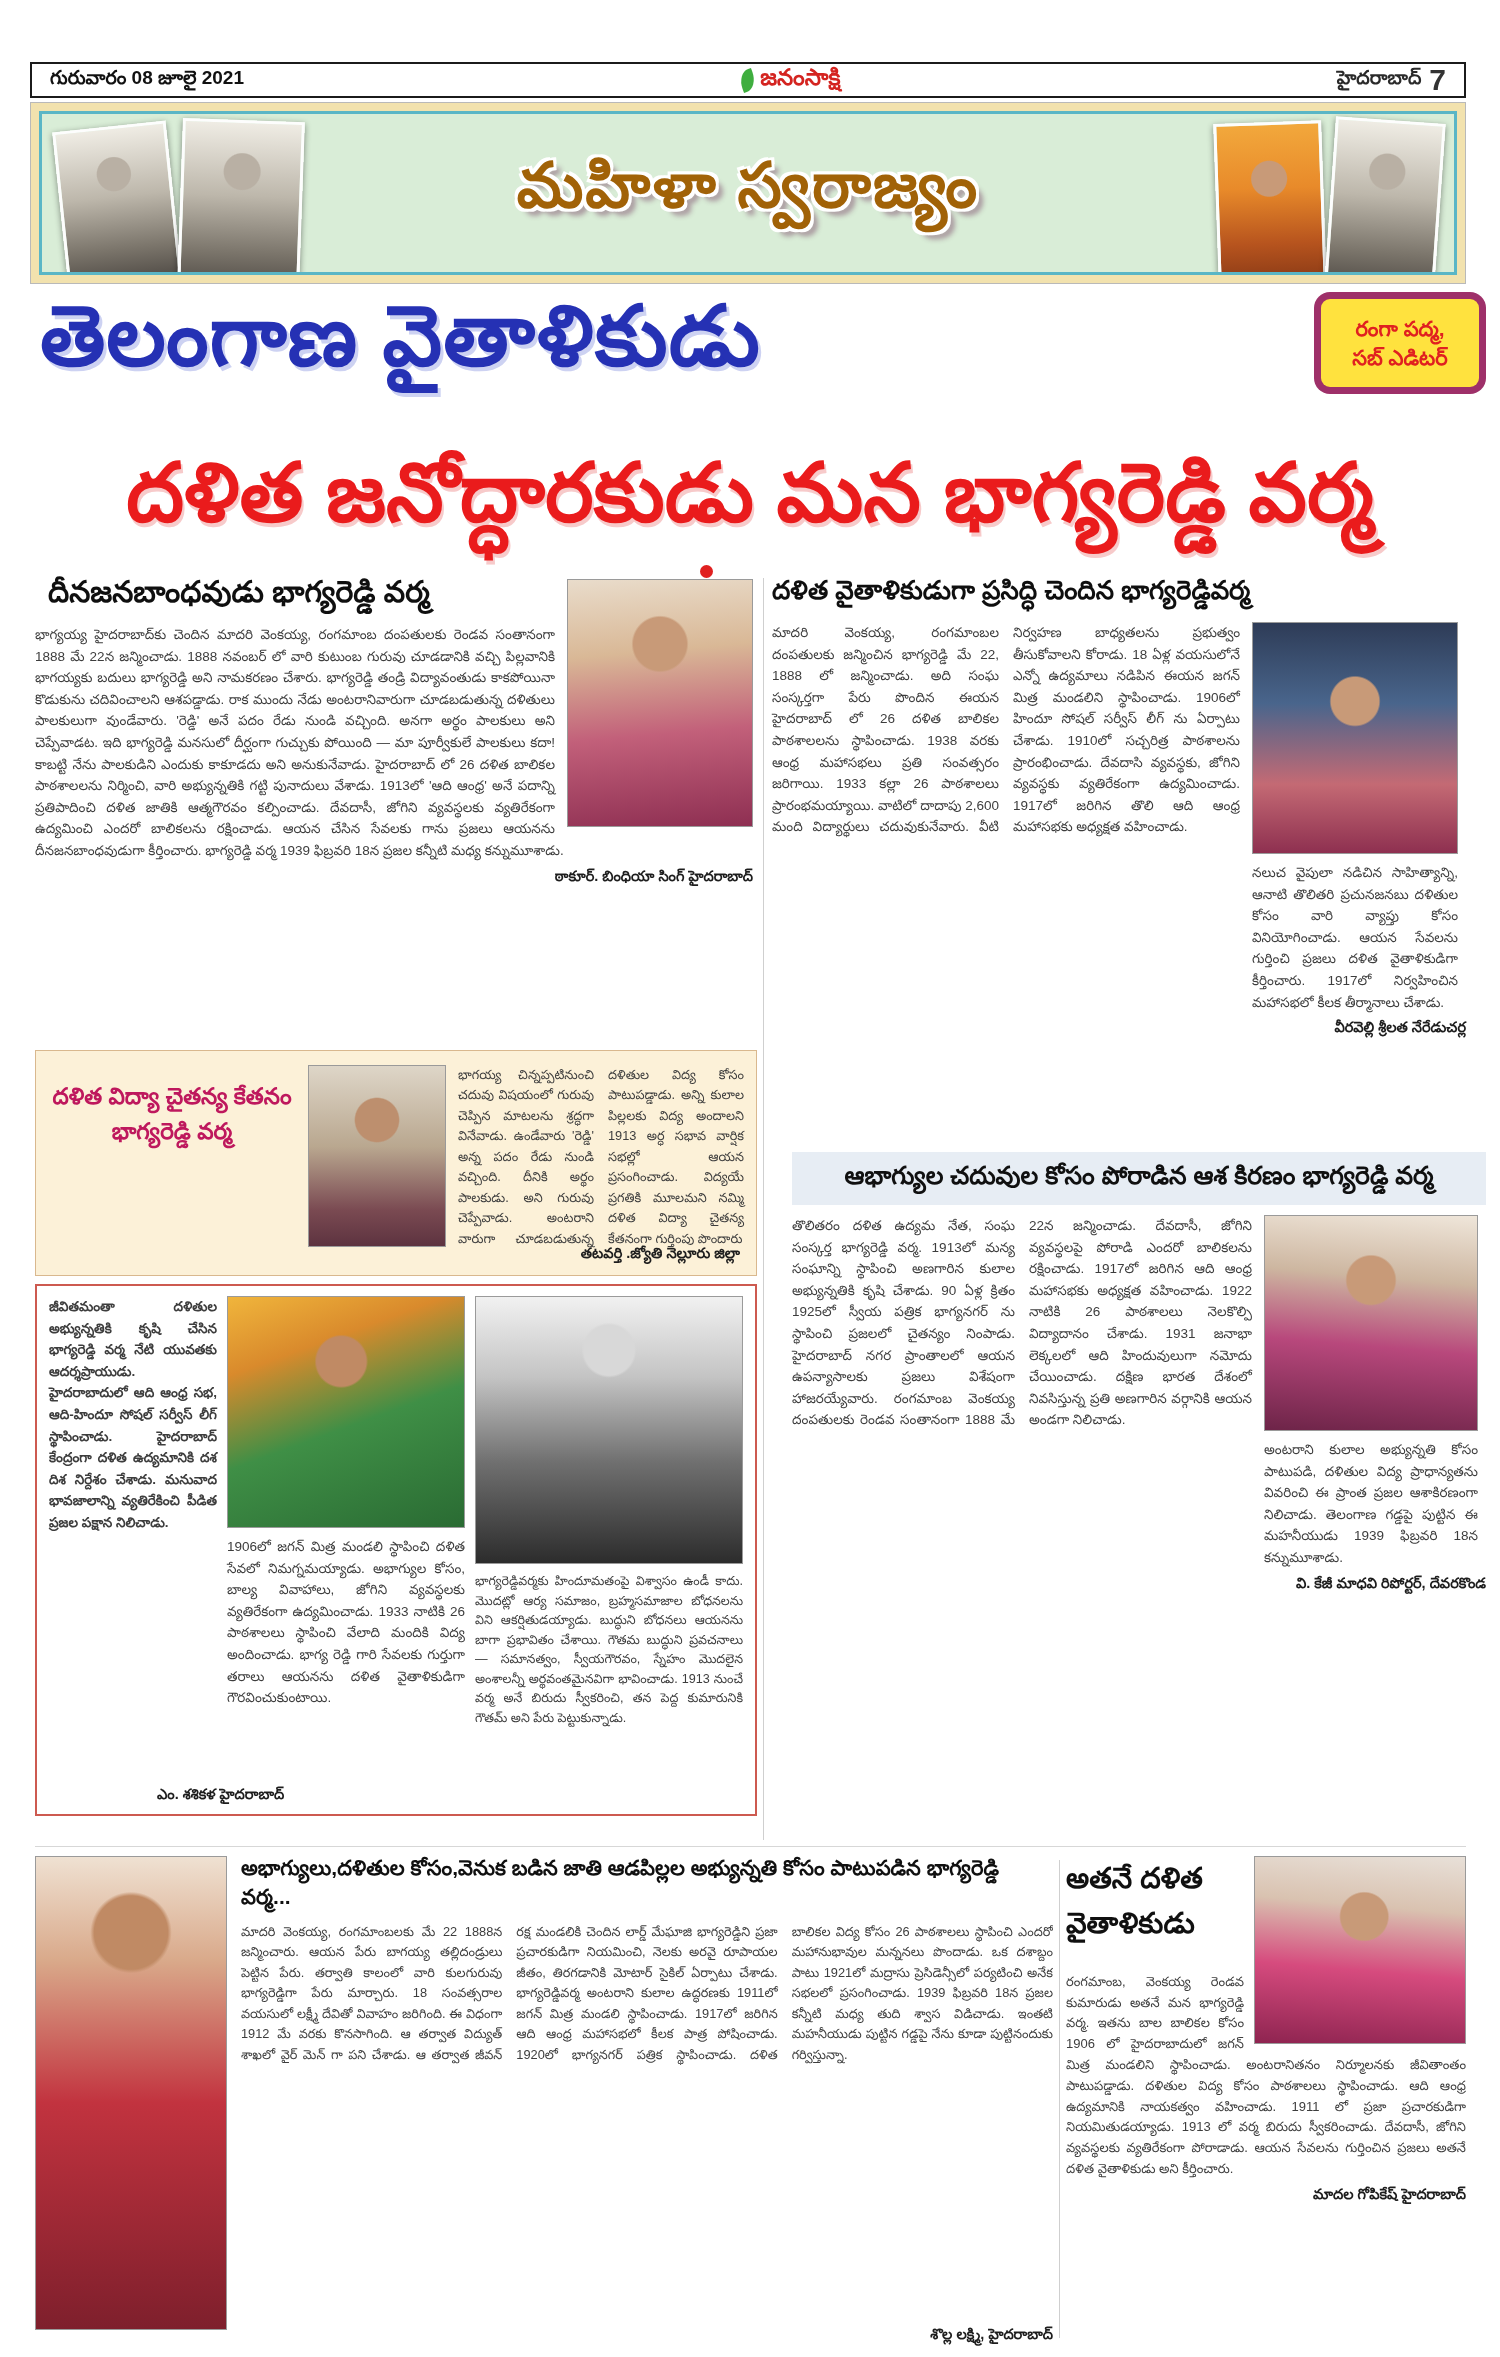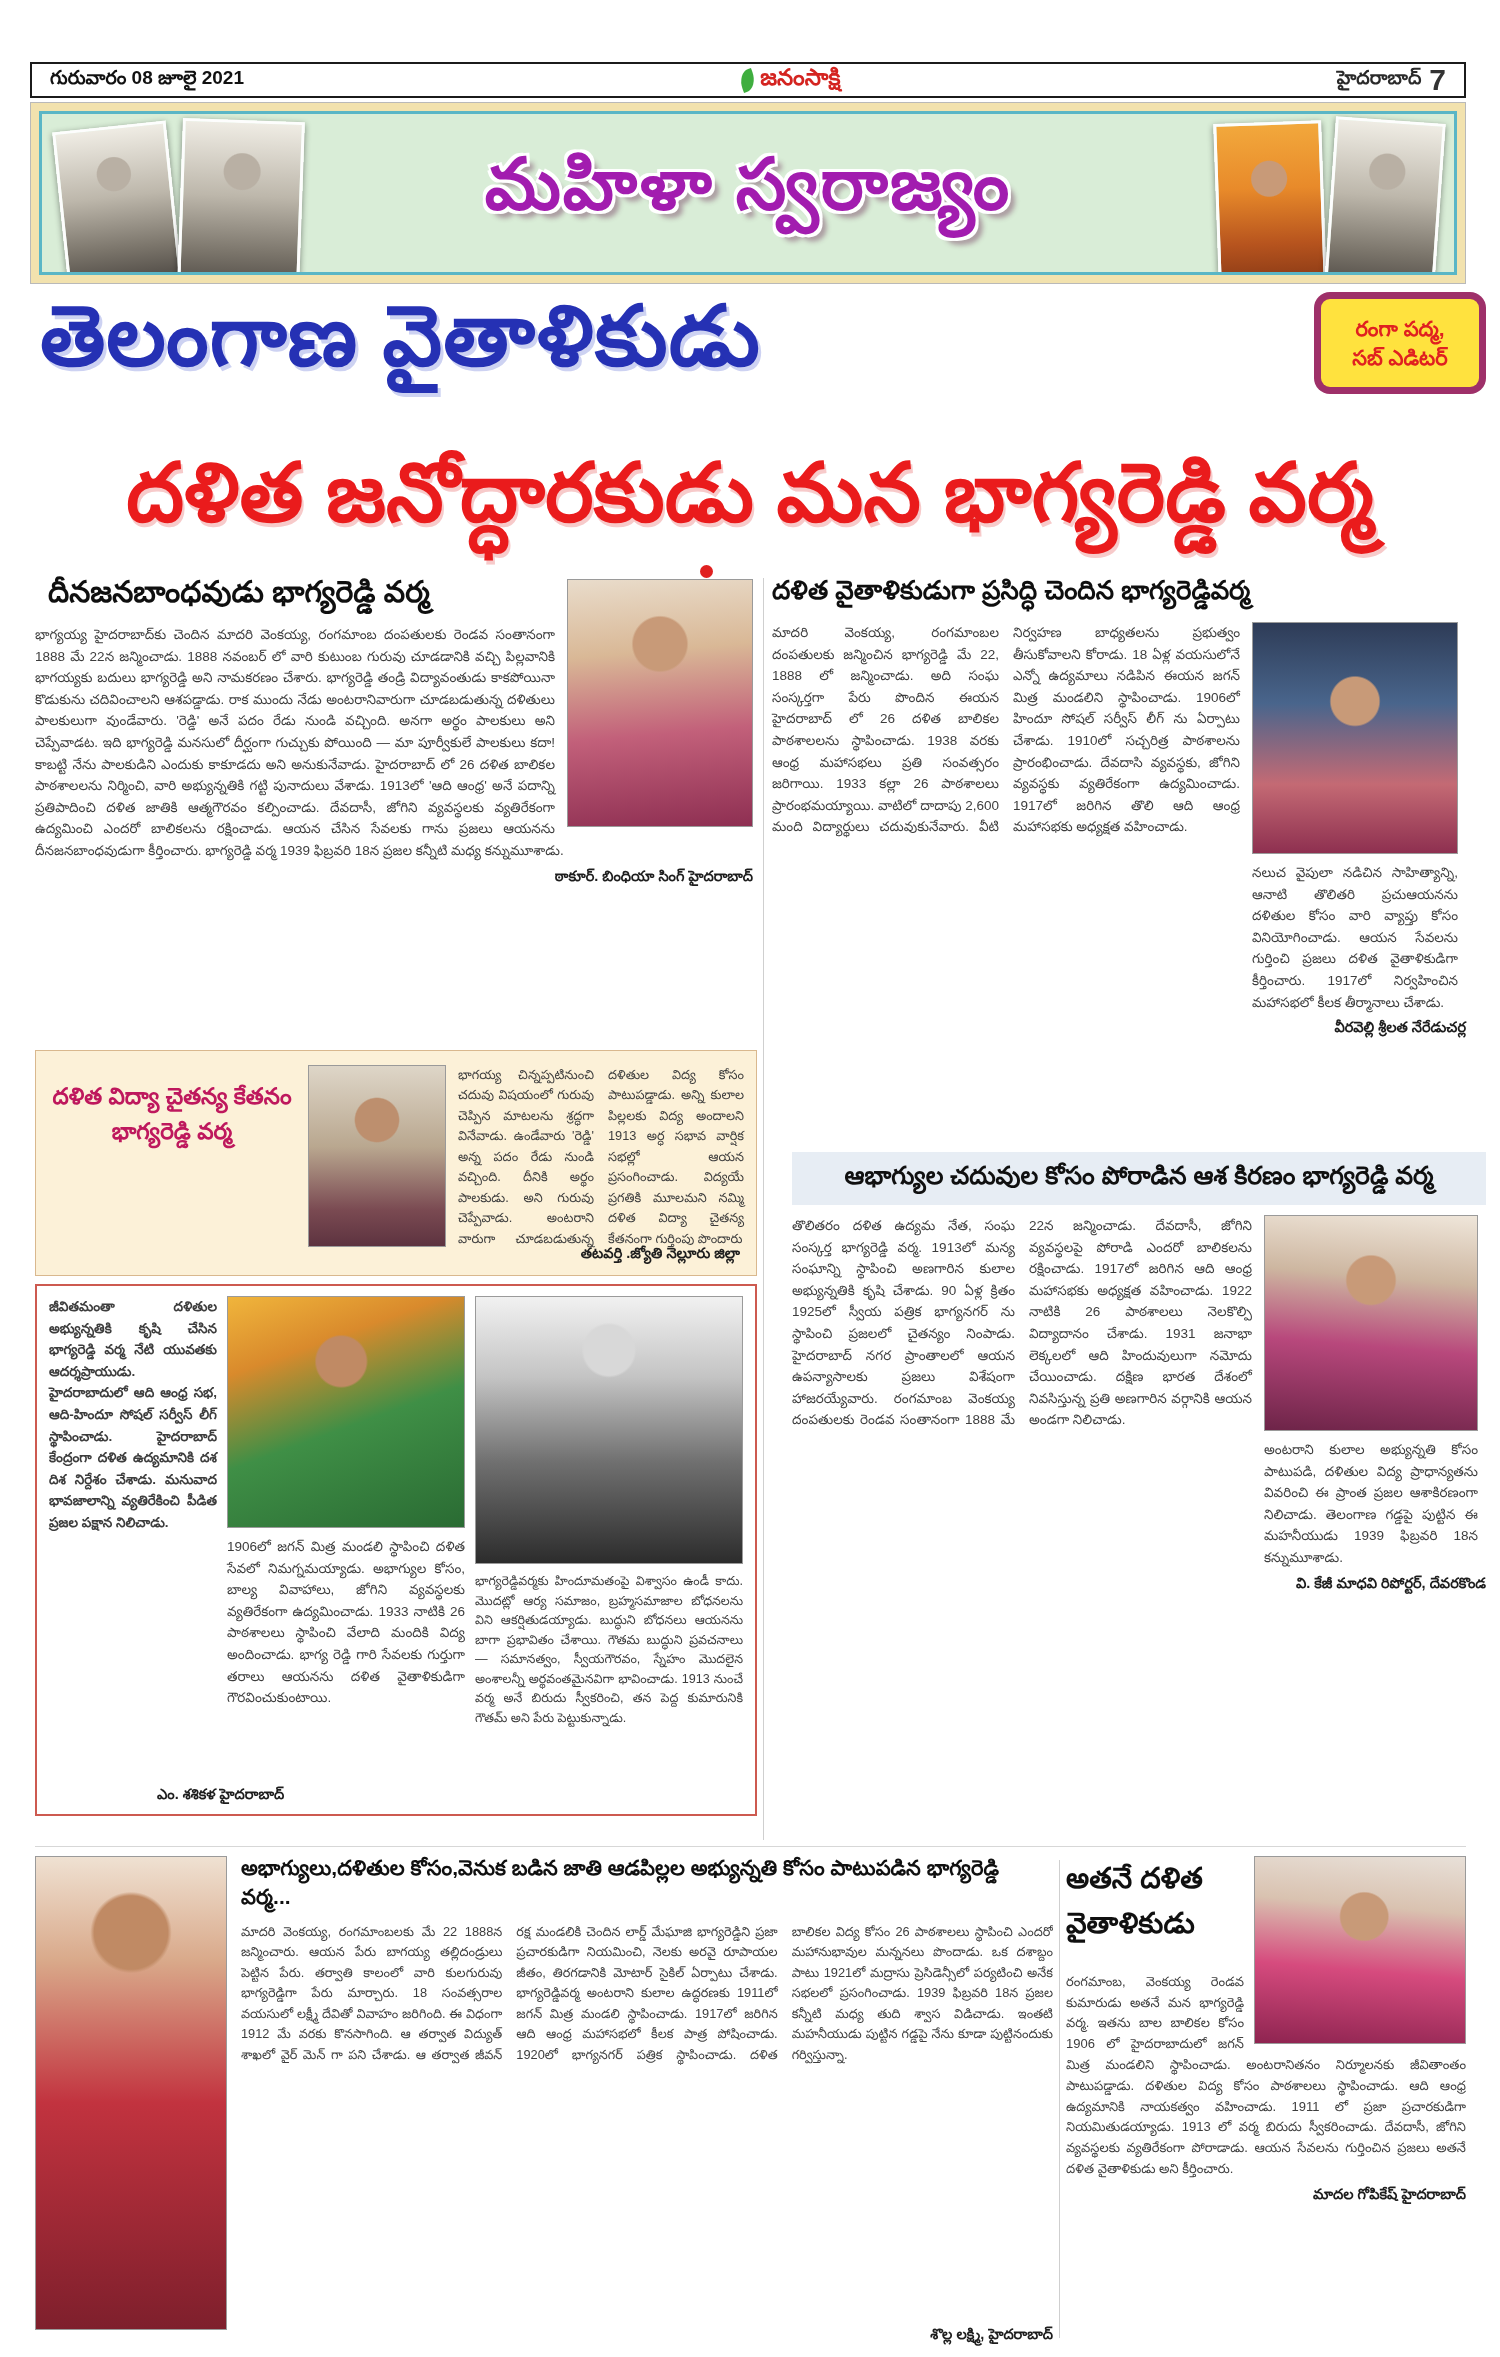--- a/index.html
+++ b/index.html
@@ -15,21 +15,21 @@
   .leaf-icon{width:15px;height:21px;background:#3fae3f;border-radius:80% 0 80% 0;
              transform:rotate(-20deg);display:inline-block;}
   .edition{display:flex;align-items:center;gap:8px;font-weight:bold;font-size:19px;color:#2a2a2a;}
   .pageno{font-size:30px;font-weight:bold;color:#333;}
 
   
   .masthead{position:absolute;left:30px;top:102px;width:1436px;height:182px;background:#f2e2ae;
             border:1px solid #b9b9b9;box-sizing:border-box;padding:8px;}
   .masthead-inner{width:100%;height:100%;background:#d9edd7;border:3px solid #5ab6c6;box-sizing:border-box;
             position:relative;display:flex;align-items:center;justify-content:center;overflow:hidden;}
-  .masthead-title{font-size:72px;font-weight:bold;color:#a21caf;letter-spacing:2px;white-space:nowrap;
+  .masthead-title{font-size:63px;font-weight:bold;color:#a16207;letter-spacing:2px;white-space:nowrap;
             text-shadow:3px 3px 0 #fff,-3px -3px 0 #fff,3px -3px 0 #fff,-3px 3px 0 #fff,7px 7px 5px rgba(110,50,90,.45);}
   .m-photo{position:absolute;border:3px solid #fdfdfd;box-shadow:0 2px 6px rgba(0,0,0,.45);}
   .gray-portrait{background:radial-gradient(circle at 50% 30%,#b9b0a4 14%,rgba(0,0,0,0) 15%),
                  linear-gradient(180deg,#efece4 0%,#bdb7ab 45%,#7b756b 80%,#55504a 100%);}
   .color-portrait{background:radial-gradient(circle at 50% 34%,#c89a78 15%,rgba(0,0,0,0) 16%),
                  linear-gradient(180deg,#f2a83c 0%,#e88a2a 40%,#b7541e 75%,#8a3a16 100%);}
   #mp1{left:18px;top:12px;width:108px;height:150px;transform:rotate(-6deg);}
   #mp2{left:138px;top:6px;width:116px;height:162px;transform:rotate(2deg);}
   #mp3{right:130px;top:8px;width:102px;height:158px;transform:rotate(-2deg);}
   #mp4{right:14px;top:6px;width:104px;height:162px;transform:rotate(4deg);}
@@ -175,21 +175,21 @@
     <div class="bt">భాగ్యయ్య హైదరాబాద్‌కు చెందిన మాదరి వెంకయ్య, రంగమాంబ దంపతులకు రెండవ సంతానంగా 1888 మే 22న జన్మించాడు. 1888 నవంబర్ లో వారి కుటుంబ గురువు చూడడానికి వచ్చి పిల్లవానికి భాగయ్యకు బదులు భాగ్యరెడ్డి అని నామకరణం చేశారు. భాగ్యరెడ్డి తండ్రి విద్యావంతుడు కాకపోయినా కొడుకును చదివించాలని ఆశపడ్డాడు. రాక ముందు నేడు అంటరానివారుగా చూడబడుతున్న దళితులు పాలకులుగా వుండేవారు. 'రెడ్డి' అనే పదం రేడు నుండి వచ్చింది. అనగా అర్థం పాలకులు అని చెప్పేవాడట. ఇది భాగ్యరెడ్డి మనసులో దీర్ఘంగా గుచ్చుకు పోయింది — మా పూర్వీకులే పాలకులు కదా! కాబట్టి నేను పాలకుడిని ఎందుకు కాకూడదు అని అనుకునేవాడు. హైదరాబాద్ లో 26 దళిత బాలికల పాఠశాలలను నిర్మించి, వారి అభ్యున్నతికి గట్టి పునాదులు వేశాడు. 1913లో 'ఆది ఆంధ్ర' అనే పదాన్ని ప్రతిపాదించి దళిత జాతికి ఆత్మగౌరవం కల్పించాడు. దేవదాసీ, జోగిని వ్యవస్థలకు వ్యతిరేకంగా ఉద్యమించి ఎందరో బాలికలను రక్షించాడు. ఆయన చేసిన సేవలకు గాను ప్రజలు ఆయనను దీనజనబాంధవుడుగా కీర్తించారు. భాగ్యరెడ్డి వర్మ 1939 ఫిబ్రవరి 18న ప్రజల కన్నీటి మధ్య కన్నుమూశాడు.</div>
     <div class="byline">ఠాకూర్. బింధియా సింగ్ హైదరాబాద్</div>
   </div>
 
   <div class="article" id="a2">
     <div class="h">దళిత వైతాళికుడుగా ప్రసిద్ధి చెందిన భాగ్యరెడ్డివర్మ</div>
     <div class="flex">
       <div class="cols bt">మాదరి వెంకయ్య, రంగమాంబల దంపతులకు జన్మించిన భాగ్యరెడ్డి మే 22, 1888 లో జన్మించాడు. అది సంఘ సంస్కర్తగా పేరు పొందిన ఈయన హైదరాబాద్ లో 26 దళిత బాలికల పాఠశాలలను స్థాపించాడు. 1938 వరకు ఆంధ్ర మహాసభలు ప్రతి సంవత్సరం జరిగాయి. 1933 కల్లా 26 పాఠశాలలు ప్రారంభమయ్యాయి. వాటిలో దాదాపు 2,600 మంది విద్యార్థులు చదువుకునేవారు. వీటి నిర్వహణ బాధ్యతలను ప్రభుత్వం తీసుకోవాలని కోరాడు. 18 ఏళ్ల వయసులోనే ఎన్నో ఉద్యమాలు నడిపిన ఈయన జగన్ మిత్ర మండలిని స్థాపించాడు. 1906లో హిందూ సోషల్ సర్వీస్ లీగ్ ను ఏర్పాటు చేశాడు. 1910లో సచ్చరిత్ర పాఠశాలను ప్రారంభించాడు. దేవదాసి వ్యవస్థకు, జోగిని వ్యవస్థకు వ్యతిరేకంగా ఉద్యమించాడు. 1917లో జరిగిన తొలి ఆది ఆంధ్ర మహాసభకు అధ్యక్షత వహించాడు.</div>
       <div class="rightcol">
         <div class="photo ph-scarf"></div>
-        <div class="bt">నలుచ వైపులా నడిచిన సాహిత్యాన్ని, ఆనాటి తొలితరి ప్రచుఆయనను దళితుల కోసం వారి వ్యాప్తు కోసం వినియోగించాడు. ఆయన సేవలను గుర్తించి ప్రజలు దళిత వైతాళికుడిగా కీర్తించారు. 1917లో నిర్వహించిన మహాసభలో కీలక తీర్మానాలు చేశాడు.</div>
+        <div class="bt">నలుచ వైపులా నడిచిన సాహిత్యాన్ని, ఆనాటి తొలితరి ప్రచునజనబు దళితుల కోసం వారి వ్యాప్తు కోసం వినియోగించాడు. ఆయన సేవలను గుర్తించి ప్రజలు దళిత వైతాళికుడిగా కీర్తించారు. 1917లో నిర్వహించిన మహాసభలో కీలక తీర్మానాలు చేశాడు.</div>
       </div>
     </div>
     <div class="byline">వీరవెల్లి శ్రీలత నేరేడుచర్ల</div>
   </div>
 
   <div class="article" id="a3">
     <div class="hwrap">
       <div>దళిత విద్యా చైతన్య కేతనం</div>
       <div>భాగ్యరెడ్డి వర్మ</div>
     </div>

